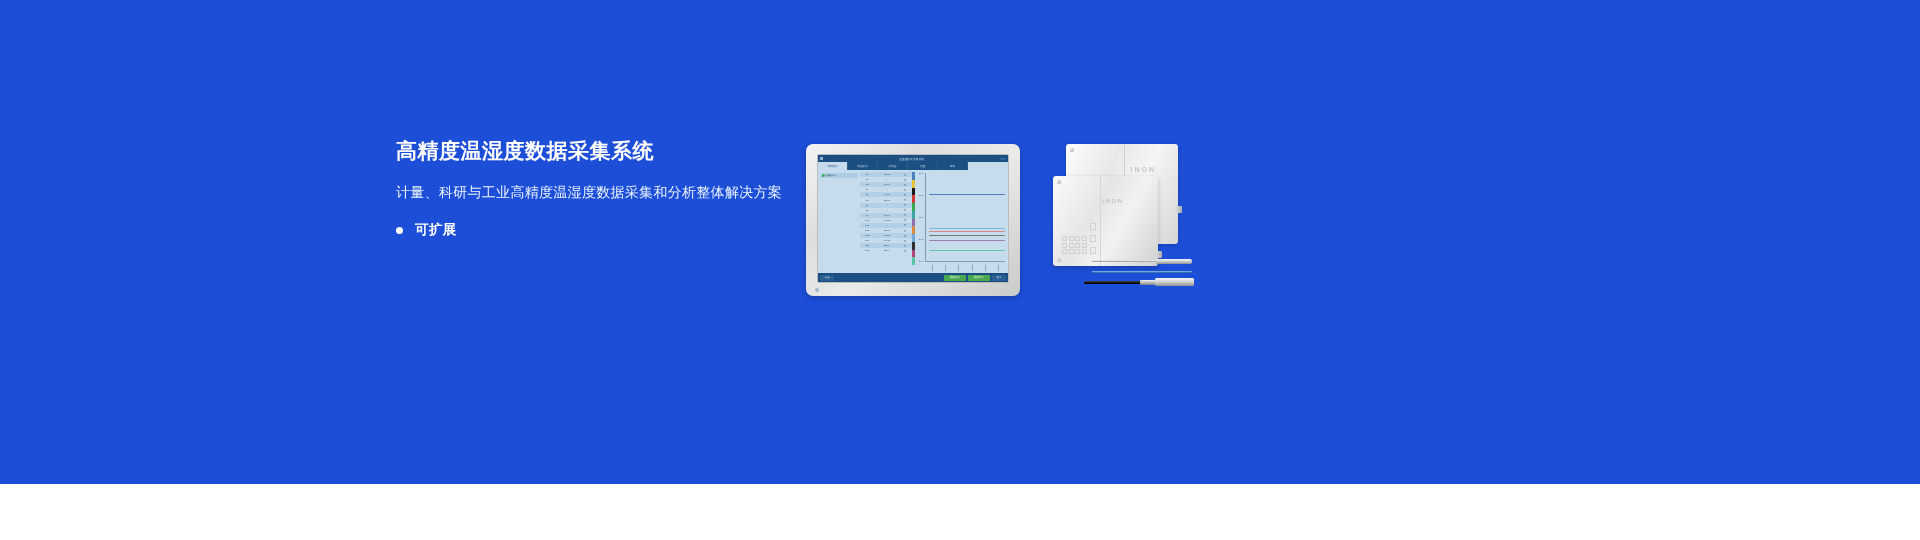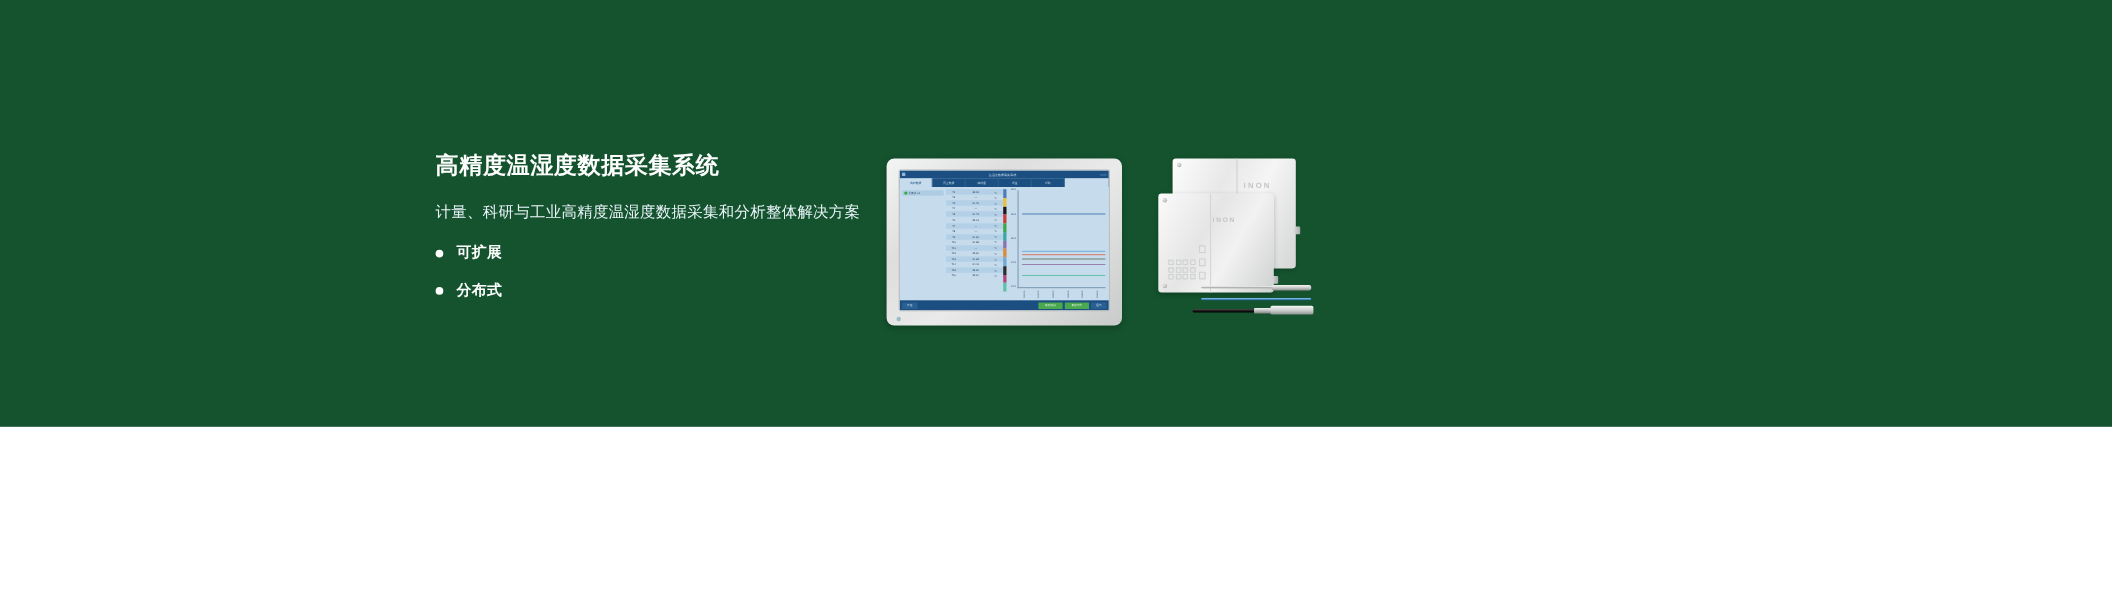--- a/index.html
+++ b/index.html
@@ -4,22 +4,22 @@
 <title>Product Banner</title>
 <style>
   * { margin:0; padding:0; box-sizing:border-box; }
   html, body {
     width:1920px; height:540px;
     overflow:hidden;
     font-family:"Liberation Sans", sans-serif;
   }
   #banner {
     position:relative;
-    width:1920px; height:388px;
-    background:#14532d;
+    width:1920px; height:484px;
+    background:#1d4ed8;
   }
 
   
   #copy {
     position:absolute;
     left:396px; top:138px;
     width:430px;
   }
   #headline {
     font-size:21px;
@@ -378,24 +378,20 @@
 
 <div id="banner">
 
   <div id="copy">
     <h1 id="headline">高精度温湿度数据采集系统</h1>
     <p id="subhead">计量、科研与工业高精度温湿度数据采集和分析整体解决方案</p>
     <ul id="bullets">
       <li>
         <span class="dot"></span>
         <span>可扩展</span>
-      </li>
-      <li>
-        <span class="dot"></span>
-        <span>分布式</span>
       </li>
     </ul>
   </div>
 
   <div id="tablet">
     <div id="bezel">
       <div id="screen">
 
         <div class="app-titlebar">
           <span class="tb-icon"></span>

